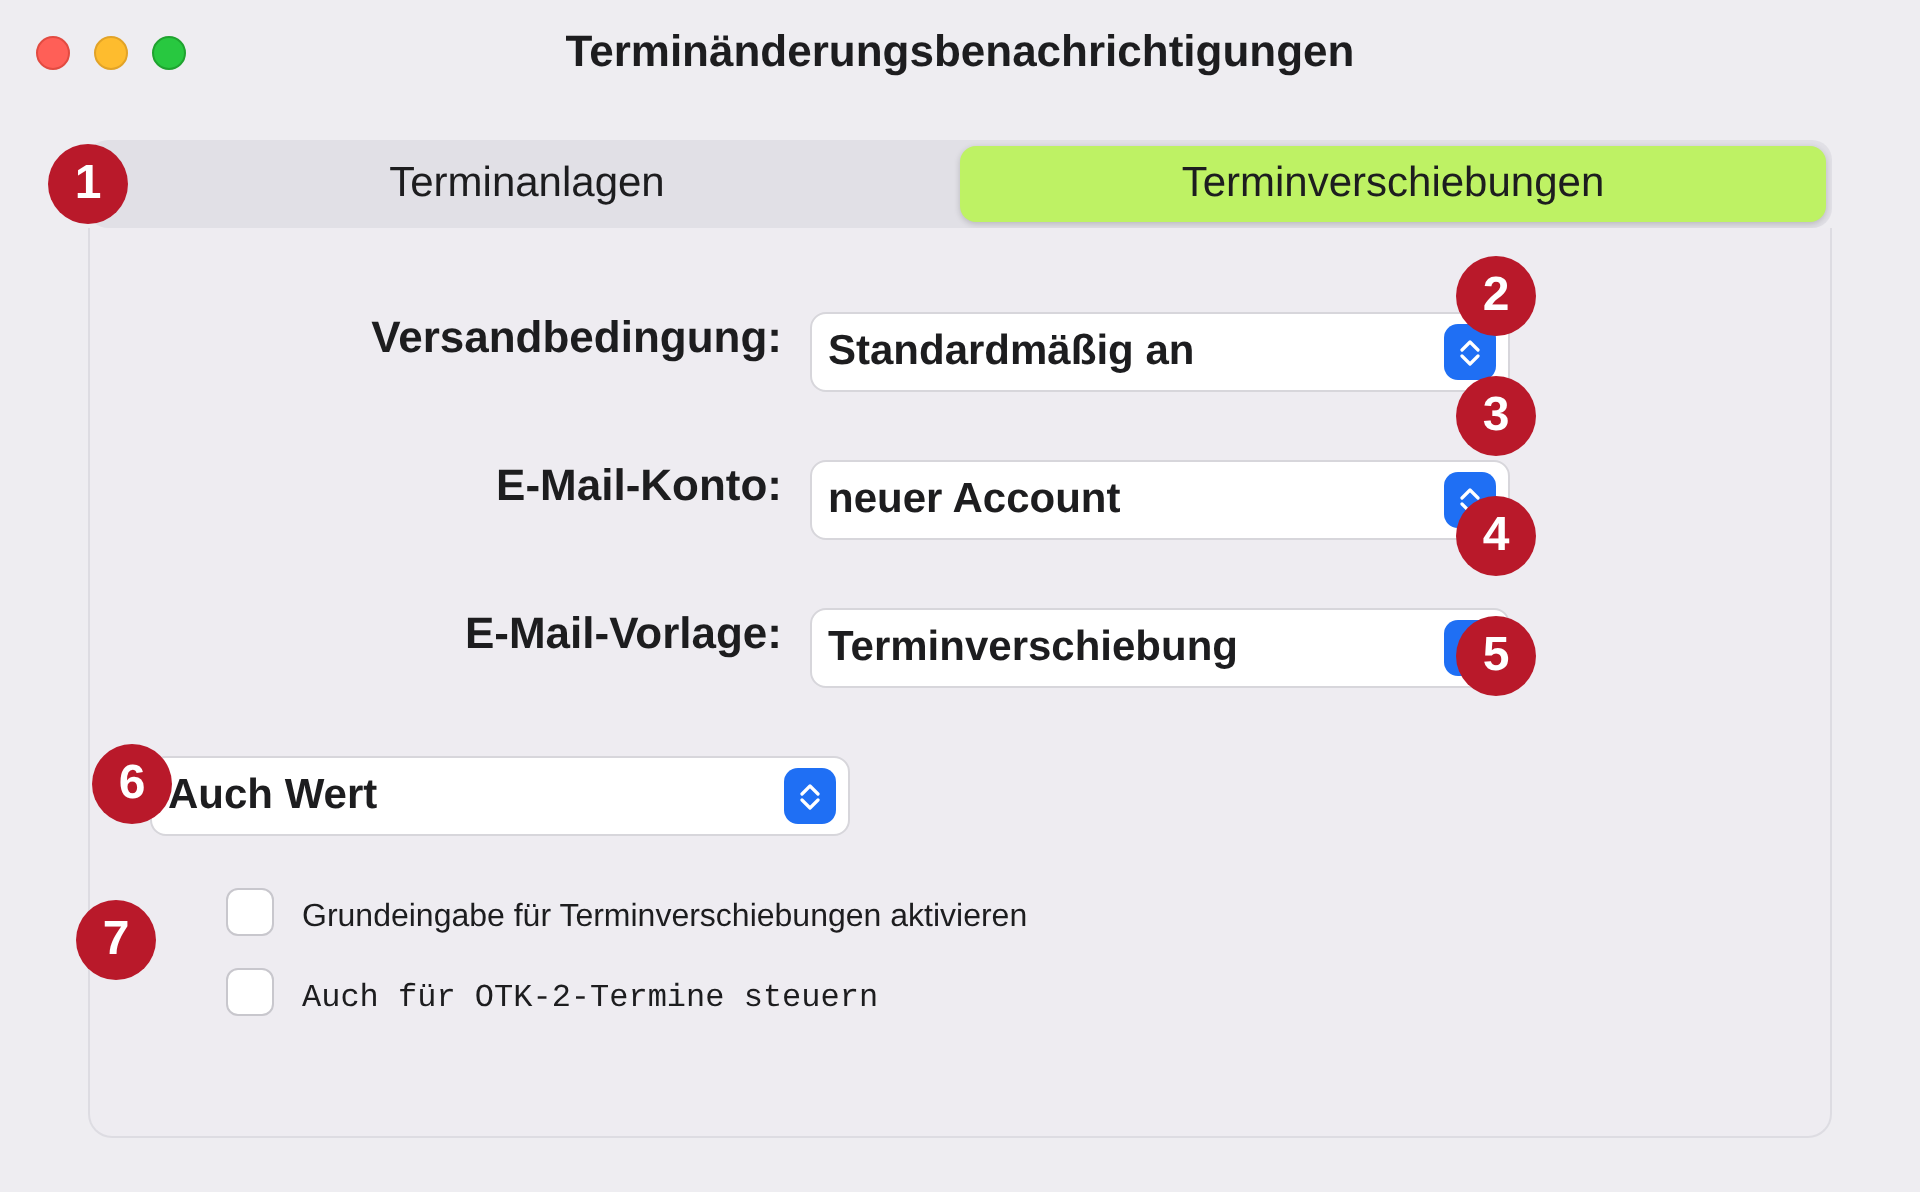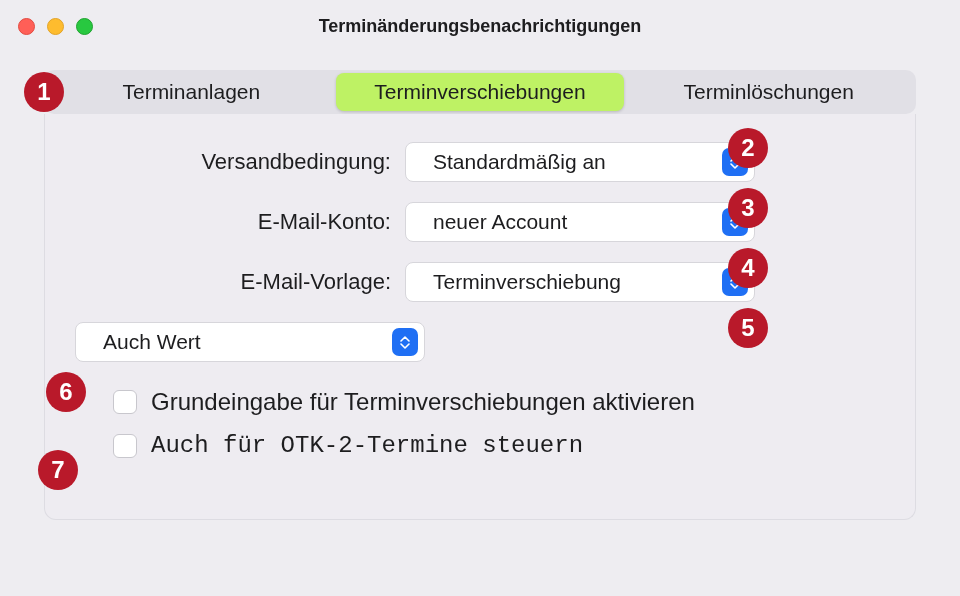--- a/index.html
+++ b/index.html
@@ -19,21 +19,21 @@
     padding: 0 18px;
     position: relative;
   }
   .traffic-lights { display: flex; gap: 12px; align-items: center; }
   .tl { width: 17px; height: 17px; border-radius: 50%; }
   .tl-close   { background:#ff5f57; border:1px solid #e24b41; }
   .tl-min     { background:#febc2e; border:1px solid #e2a327; }
   .tl-zoom    { background:#28c840; border:1px solid #1fa32f; }
   .title {
     position: absolute; left: 0; right: 0; text-align: center;
-    font-weight: 700; font-size: 18px;
+    font-weight: 700; font-size: 22px;
   }
 
   .segmented-wrap { padding: 18px 44px 0 44px; position: relative; }
   .segmented {
     display: flex;
     background: #e1e0e6;
     border-radius: 10px;
     padding: 3px;
     height: 44px;
   }
@@ -56,54 +56,56 @@
     border: 1px solid #dddce2;
     border-top: none;
     border-radius: 0 0 12px 12px;
     position: relative;
   }
 
   .form-row {
     display: flex;
     align-items: center;
     margin-bottom: 20px;
+    font-weight: bold;
   }
   .form-label {
     width: 330px;
     text-align: right;
     padding-right: 14px;
     font-size: 22px;
   }
   .select {
     flex: 0 0 350px;
     height: 40px;
     background: #ffffff;
     border: 1px solid #d7d6db;
     border-radius: 8px;
     display: flex;
     align-items: center;
     justify-content: space-between;
-    padding: 0 6px 0 27px;
+    padding: 0 6px 0 8px;
     font-size: 21px;
     cursor: pointer;
+    margin-top: 14px;
   }
   .select-arrows {
     width: 26px; height: 28px;
     background: #1f6ff4;
     border-radius: 7px;
     display: flex; flex-direction: column; align-items: center; justify-content: center;
     gap: 1px;
   }
   .select-arrows svg { display: block; }
 
   .check-row {
-    display: flex; align-items: center; gap: 14px;
+    display: flex; align-items: flex-end; gap: 14px;
     margin-left: 38px;
     margin-top: 26px;
-    font-size: 24px;
+    font-size: 16px;
   }
   .check-row + .check-row { margin-top: 16px; font-family: Liberation Mono, monospace; }
   .checkbox {
     width: 24px; height: 24px;
     background: #ffffff;
     border: 1px solid #c8c7cd;
     border-radius: 6px;
     cursor: pointer;
   }
 
@@ -129,21 +131,20 @@
     <div class="tl tl-min"></div>
     <div class="tl tl-zoom"></div>
   </div>
   <div class="title">Terminänderungsbenachrichtigungen</div>
 </div>
 
 <div class="segmented-wrap">
   <div class="segmented">
     <div class="seg">Terminanlagen</div>
     <div class="seg active">Terminverschiebungen</div>
-    <div class="seg">Terminlöschungen</div>
   </div>
 </div>
 
 <div class="panel">
 
   <div class="form-row">
     <div class="form-label">Versandbedingung:</div>
     <div class="select">
       <span>Standardmäßig an</span>
       <span class="select-arrows">

